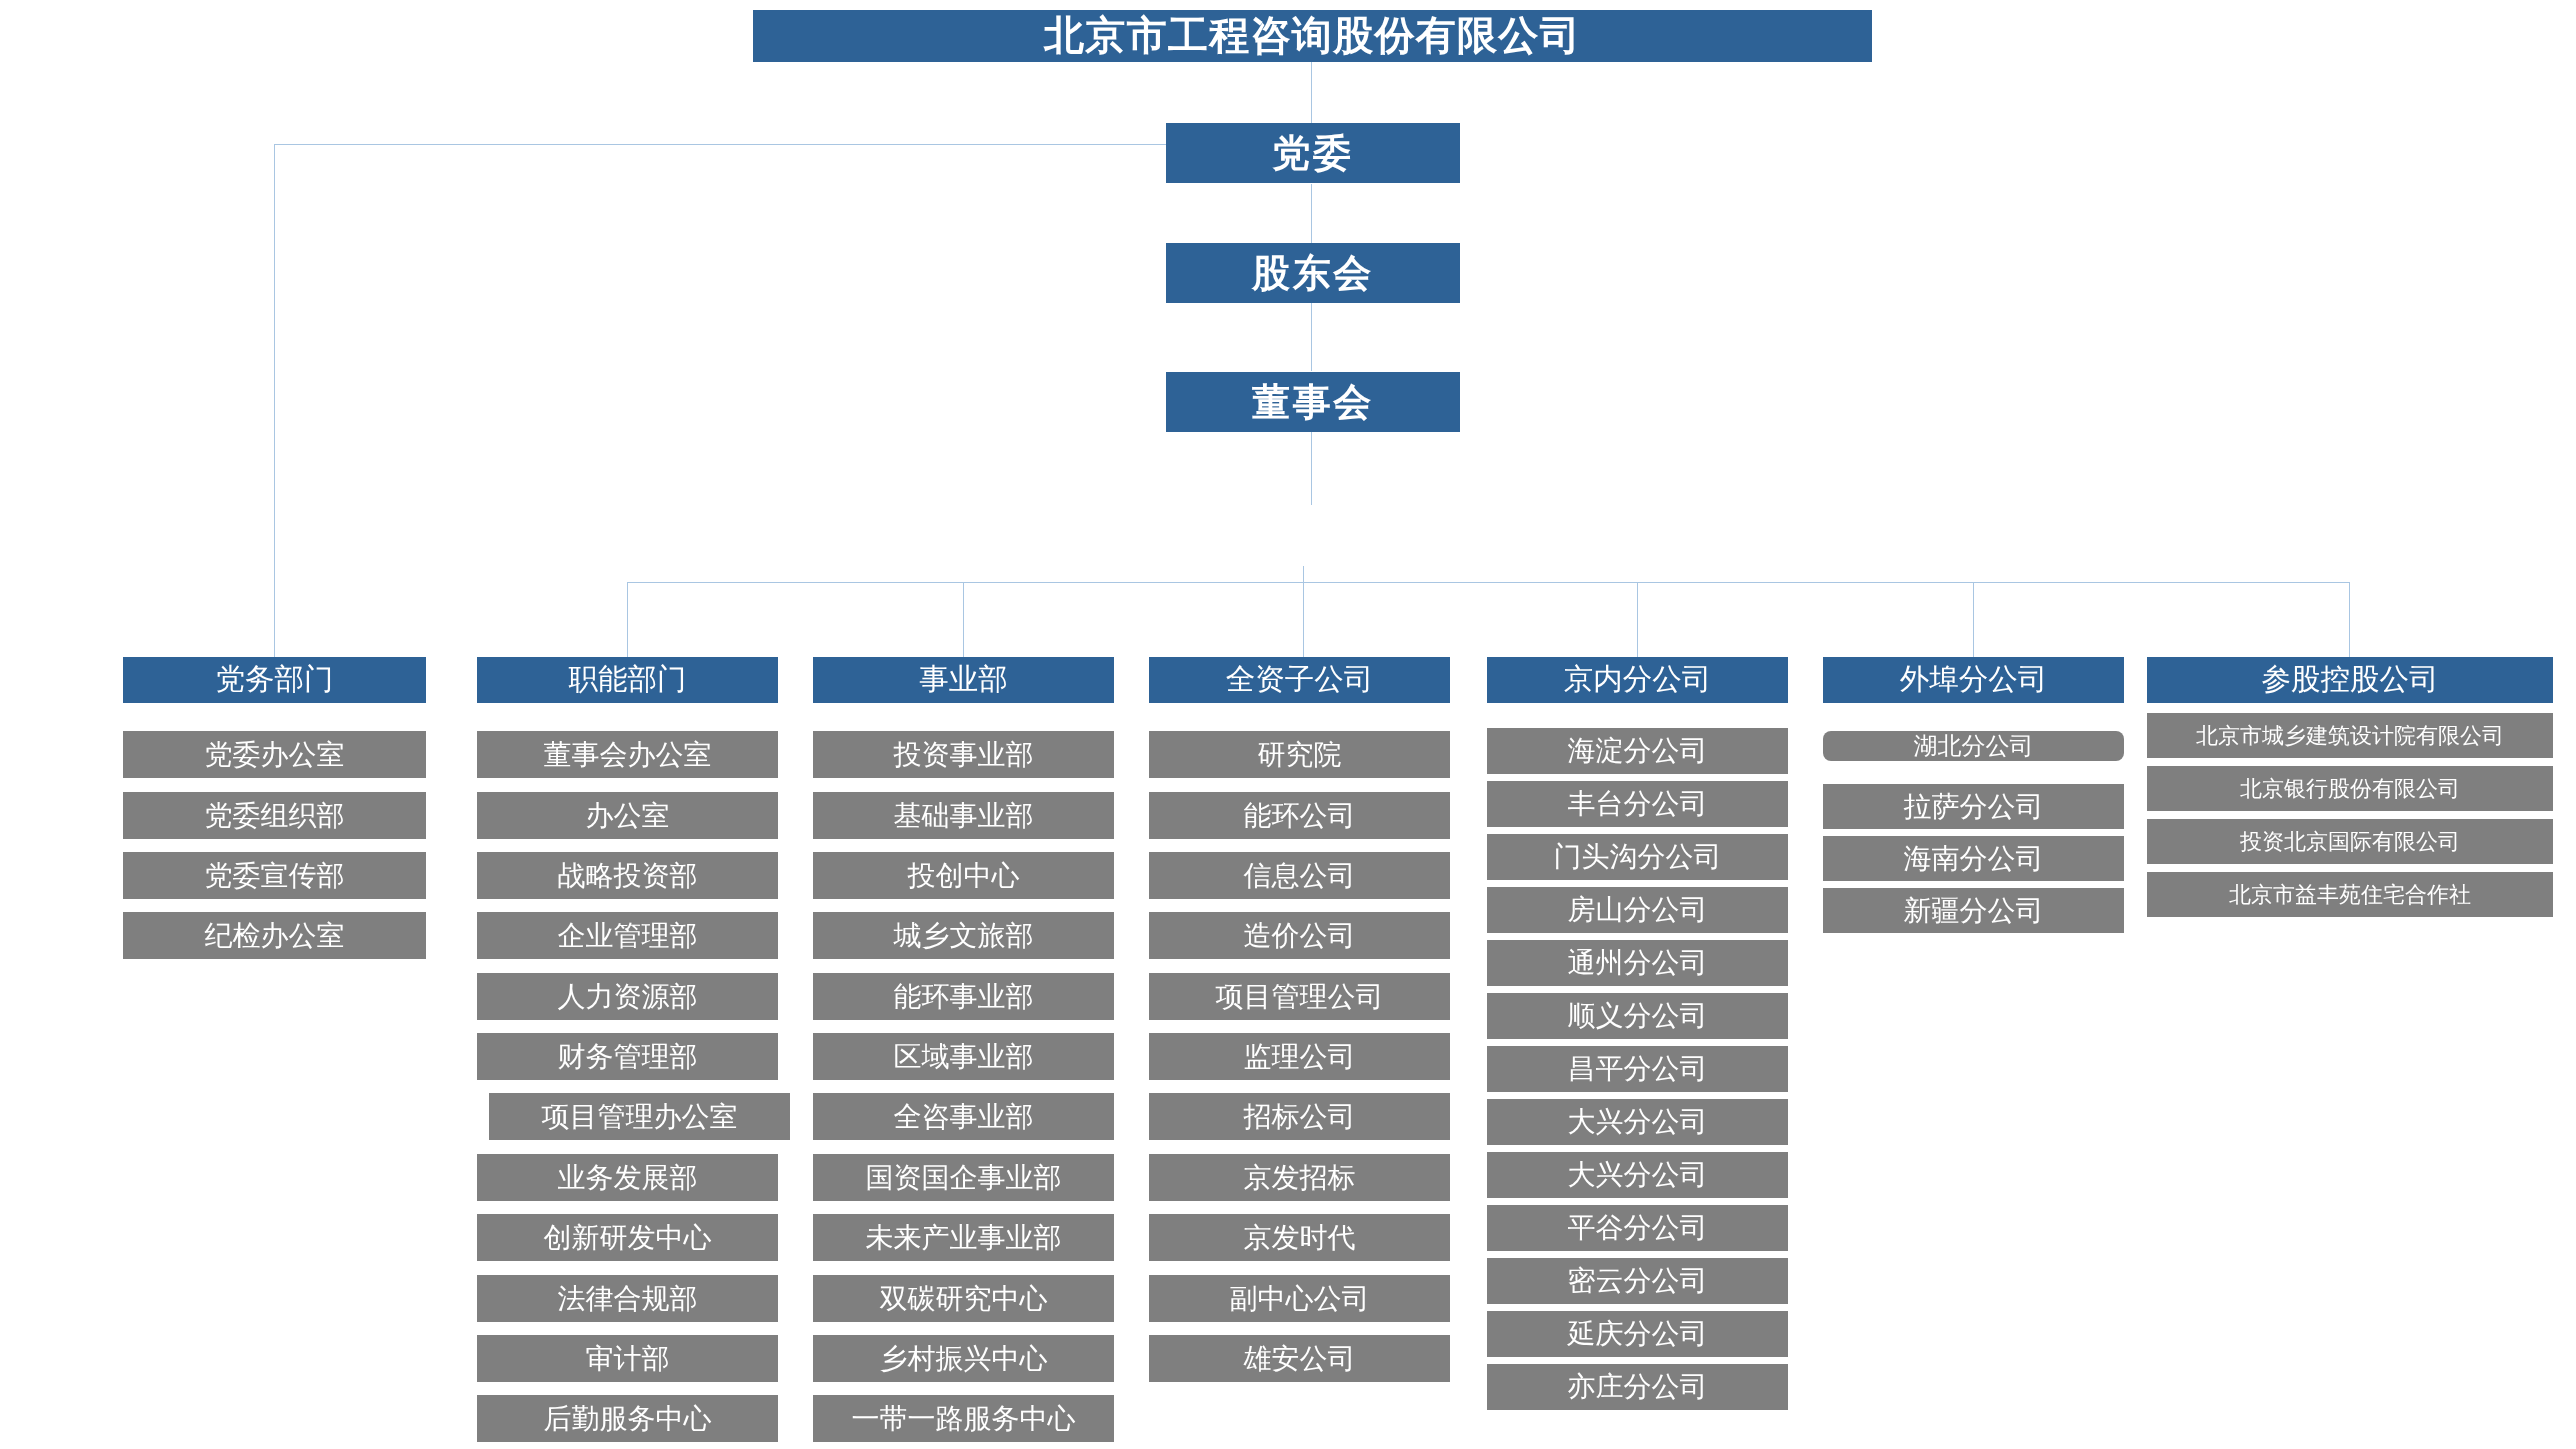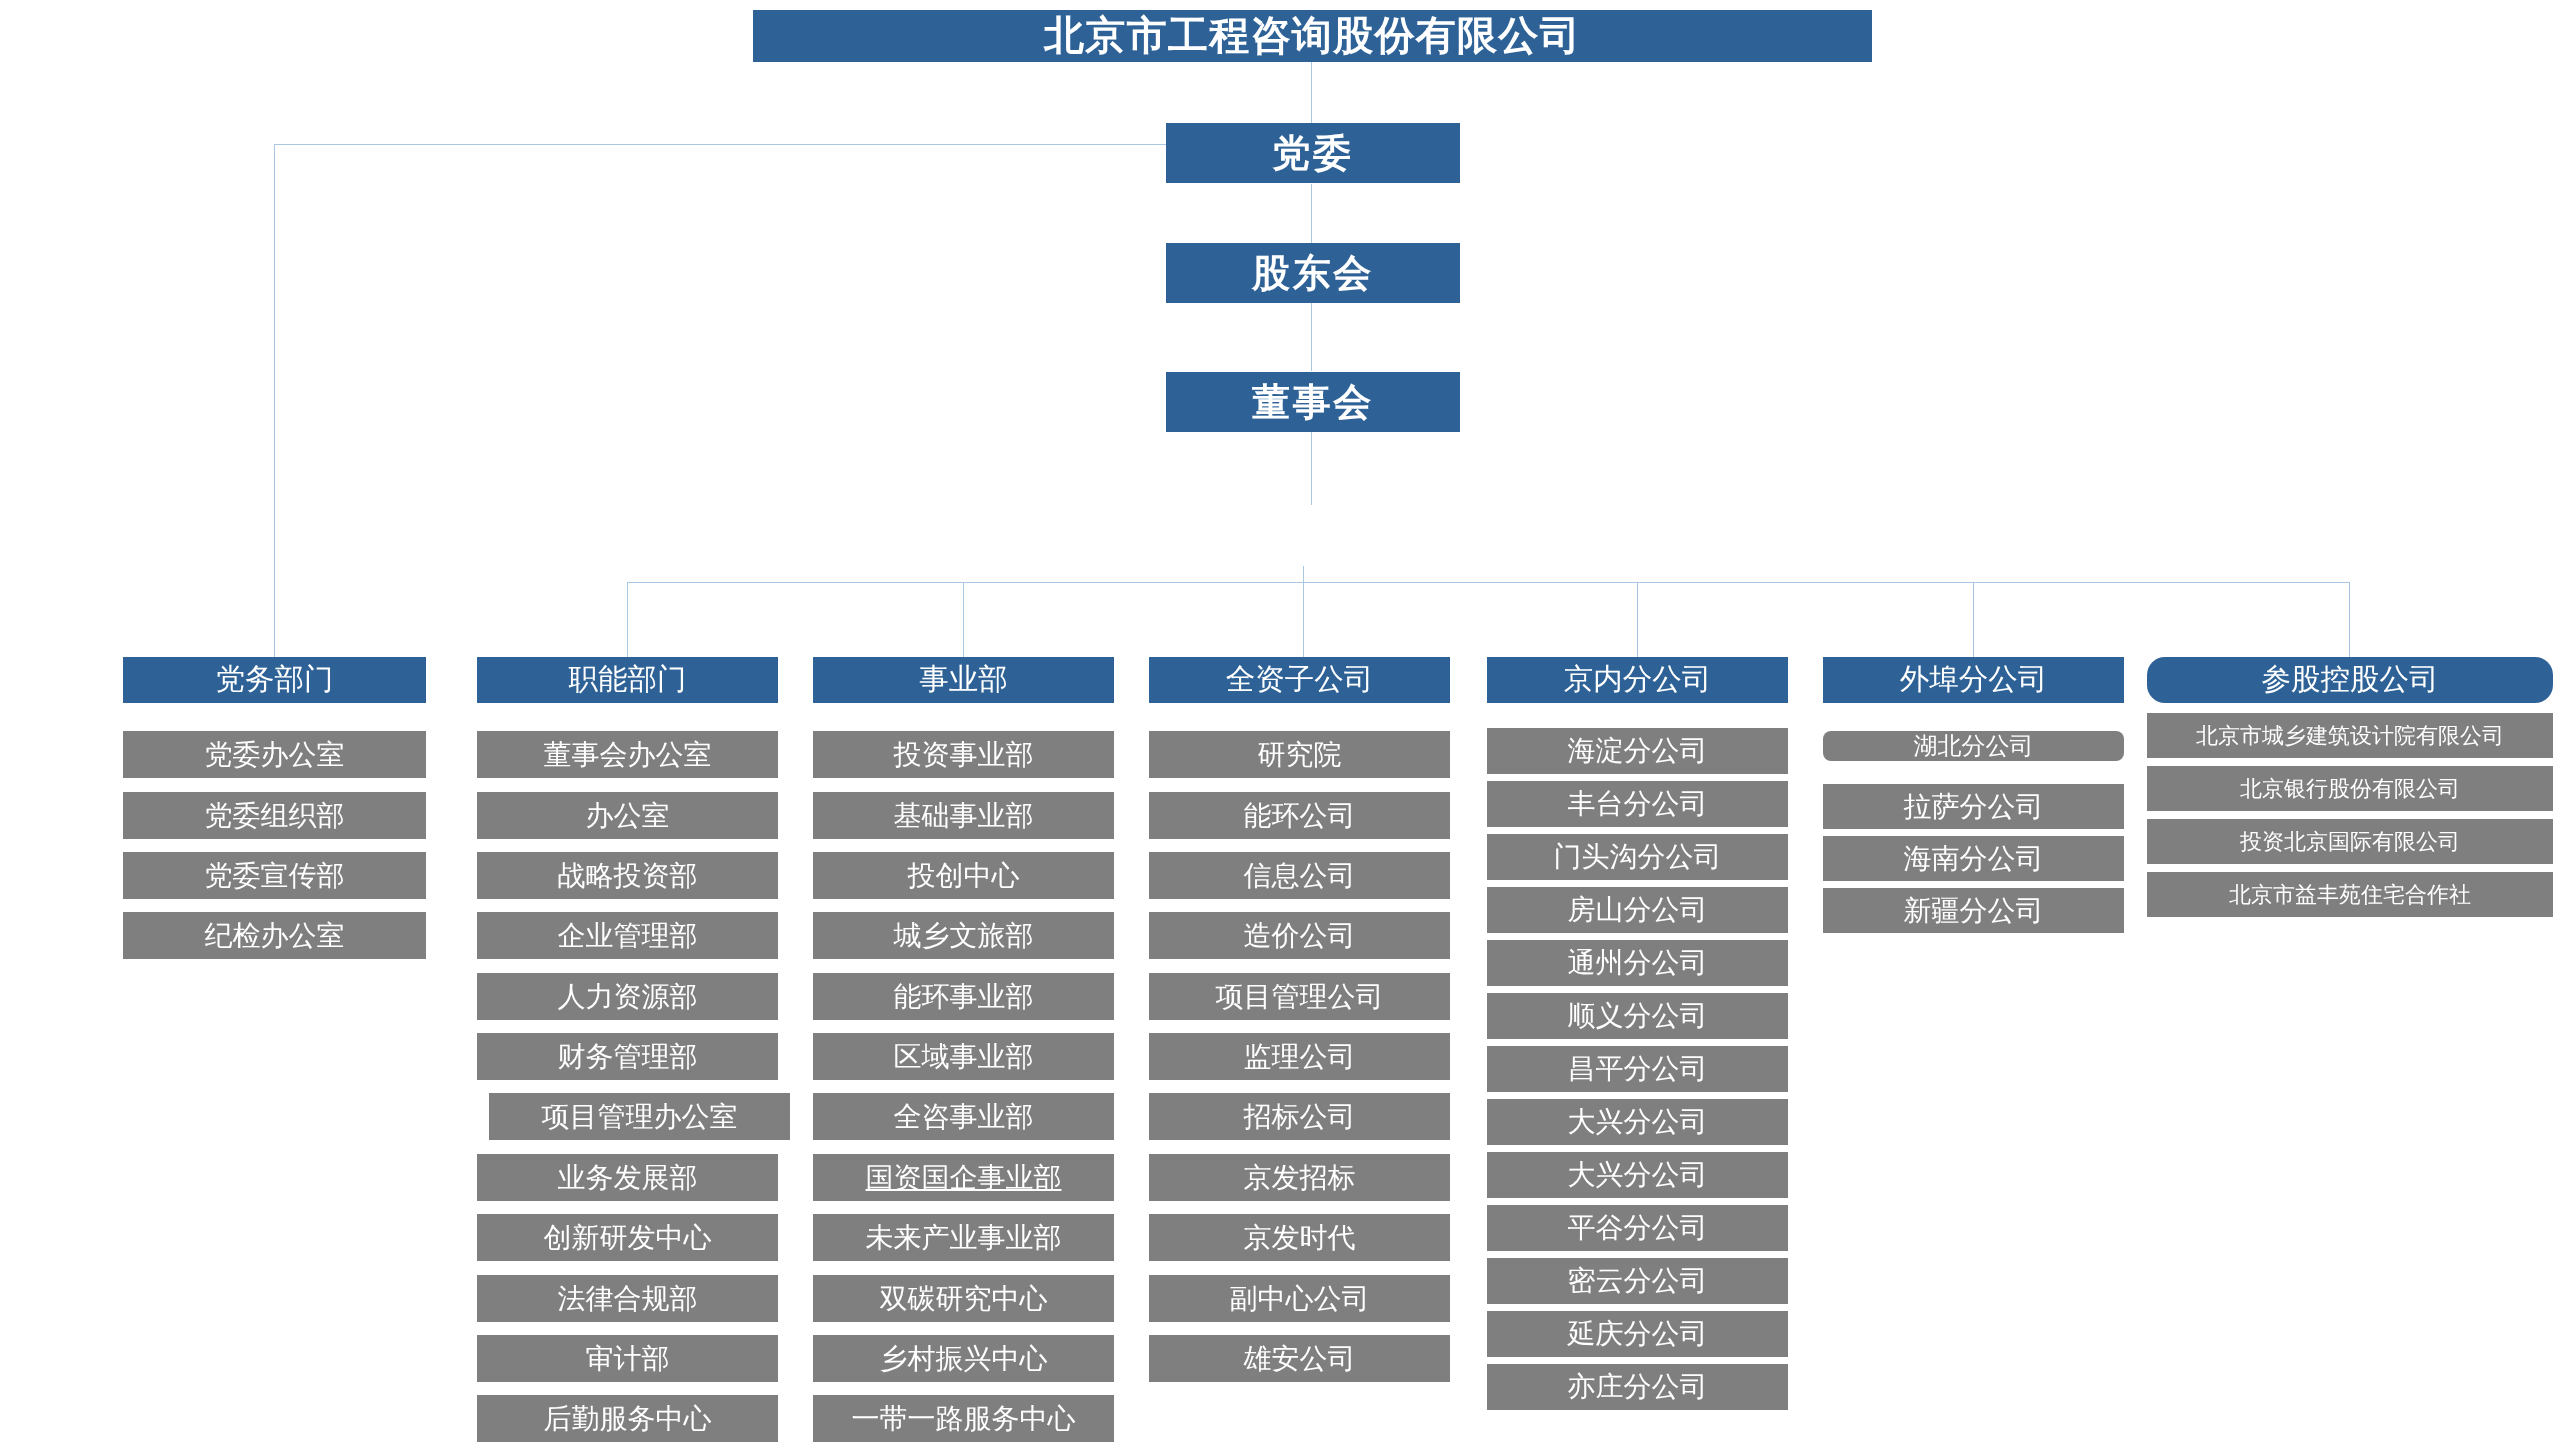--- a/index.html
+++ b/index.html
@@ -104,21 +104,21 @@
     <div class="box item" style="left: 477px; top: 1395px; width: 301px; height: 47px; font-size: 28px; text-align: center;">后勤服务中心</div>
     <div class="vline" style="left: 963px; top: 583px; height: 74px;"></div>
     <div class="box hdr" style="left: 813px; top: 657px; width: 301px; height: 46px;">事业部</div>
     <div class="box item" style="left: 813px; top: 731px; width: 301px; height: 47px; font-size: 28px;">投资事业部</div>
     <div class="box item" style="left: 813px; top: 792px; width: 301px; height: 47px; font-size: 28px;">基础事业部</div>
     <div class="box item" style="left: 813px; top: 852px; width: 301px; height: 47px; font-size: 28px;">投创中心</div>
     <div class="box item" style="left: 813px; top: 912px; width: 301px; height: 47px; font-size: 28px;">城乡文旅部</div>
     <div class="box item" style="left: 813px; top: 973px; width: 301px; height: 47px; font-size: 28px;">能环事业部</div>
     <div class="box item" style="left: 813px; top: 1033px; width: 301px; height: 47px; font-size: 28px;">区域事业部</div>
     <div class="box item" style="left: 813px; top: 1093px; width: 301px; height: 47px; font-size: 28px;">全咨事业部</div>
-    <div class="box item" style="left: 813px; top: 1154px; width: 301px; height: 47px; font-size: 28px; text-decoration: underline;">国资国企事业部</div>
+    <div class="box item" style="left: 813px; top: 1154px; width: 301px; height: 47px; font-size: 28px;">国资国企事业部</div>
     <div class="box item" style="left: 813px; top: 1214px; width: 301px; height: 47px; font-size: 28px;">未来产业事业部</div>
     <div class="box item" style="left: 813px; top: 1275px; width: 301px; height: 47px; font-size: 28px;">双碳研究中心</div>
     <div class="box item" style="left: 813px; top: 1335px; width: 301px; height: 47px; font-size: 28px;">乡村振兴中心</div>
     <div class="box item" style="left: 813px; top: 1395px; width: 301px; height: 47px; font-size: 28px;">一带一路服务中心</div>
     <div class="box hdr" style="left: 1149px; top: 657px; width: 301px; height: 46px;">全资子公司</div>
     <div class="box item" style="left: 1149px; top: 731px; width: 301px; height: 47px; font-size: 28px;">研究院</div>
     <div class="box item" style="left: 1149px; top: 792px; width: 301px; height: 47px; font-size: 28px;">能环公司</div>
     <div class="box item" style="left: 1149px; top: 852px; width: 301px; height: 47px; font-size: 28px;">信息公司</div>
     <div class="box item" style="left: 1149px; top: 912px; width: 301px; height: 47px; font-size: 28px;">造价公司</div>
     <div class="box item" style="left: 1149px; top: 973px; width: 301px; height: 47px; font-size: 28px;">项目管理公司</div>
@@ -143,19 +143,19 @@
     <div class="box item" style="left: 1487px; top: 1258px; width: 301px; height: 46px; font-size: 28px;">密云分公司</div>
     <div class="box item" style="left: 1487px; top: 1311px; width: 301px; height: 46px; font-size: 28px;">延庆分公司</div>
     <div class="box item" style="left: 1487px; top: 1364px; width: 301px; height: 46px; font-size: 28px; font-family: Liberation Serif, serif;">亦庄分公司</div>
     <div class="vline" style="left: 1973px; top: 583px; height: 74px;"></div>
     <div class="box hdr" style="left: 1823px; top: 657px; width: 301px; height: 46px;">外埠分公司</div>
     <div class="box item" style="left: 1823px; top: 731px; width: 301px; height: 30px; font-size: 24px; border-radius: 8px;">湖北分公司</div>
     <div class="box item" style="left: 1823px; top: 784px; width: 301px; height: 45px; font-size: 28px;">拉萨分公司</div>
     <div class="box item" style="left: 1823px; top: 836px; width: 301px; height: 45px; font-size: 28px;">海南分公司</div>
     <div class="box item" style="left: 1823px; top: 888px; width: 301px; height: 45px; font-size: 28px;">新疆分公司</div>
     <div class="vline" style="left: 2349px; top: 583px; height: 74px;"></div>
-    <div class="box hdr" style="left: 2147px; top: 657px; width: 406px; height: 46px; border-radius: 18px;">参股控股公司</div>
+    <div class="box hdr" style="left: 2147px; top: 657px; width: 406px; height: 46px;">参股控股公司</div>
     <div class="box item" style="left: 2147px; top: 713px; width: 406px; height: 45px; font-size: 22px;">北京市城乡建筑设计院有限公司</div>
     <div class="box item" style="left: 2147px; top: 766px; width: 406px; height: 45px; font-size: 22px;">北京银行股份有限公司</div>
     <div class="box item" style="left: 2147px; top: 819px; width: 406px; height: 45px; font-size: 22px;">投资北京国际有限公司</div>
     <div class="box item" style="left: 2147px; top: 872px; width: 406px; height: 45px; font-size: 22px;">北京市益丰苑住宅合作社</div>
   </div>
 
 
 </body></html>

